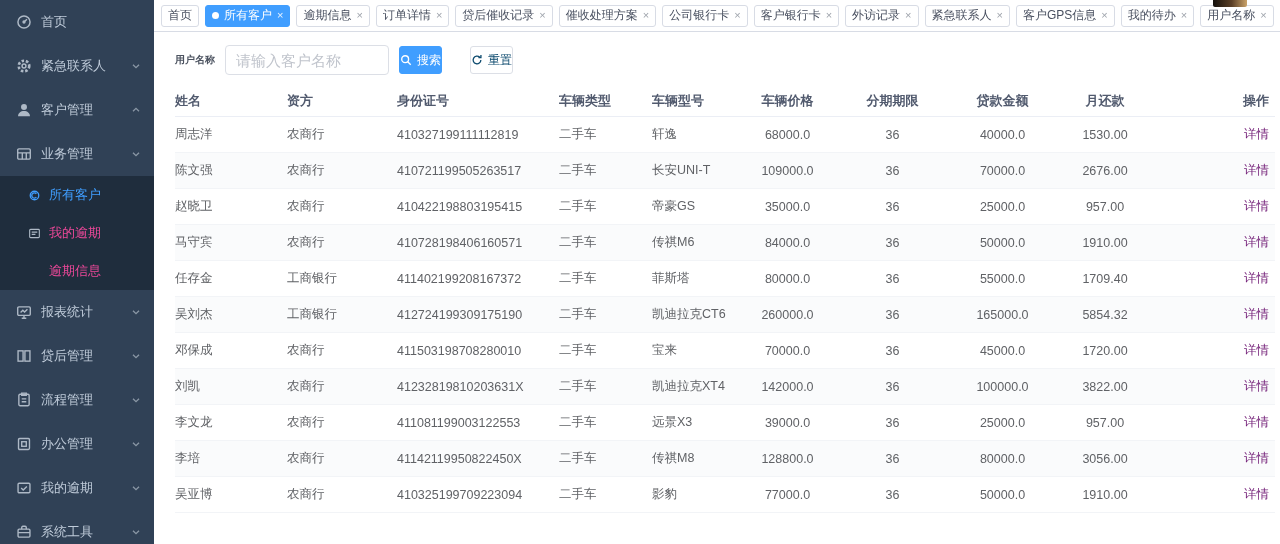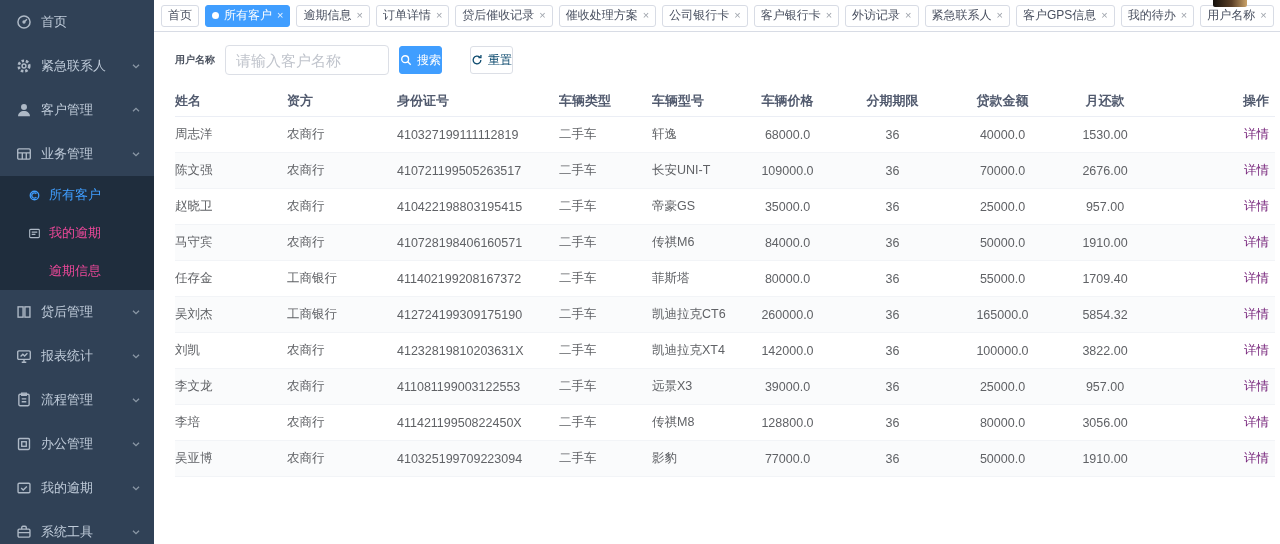--- a/index.html
+++ b/index.html
@@ -142,39 +142,39 @@
             <span class="s-label">我的逾期</span>
           </div>
           <div class="side-sub-item">
             <span class="s-icon"></span>
             <span class="s-label">逾期信息</span>
           </div>
         </div>
         <div class="side-item">
           <span class="s-icon">
             <svg viewBox="0 0 14 14" fill="none" stroke="currentColor" stroke-width="1.2">
+              <rect x="1.5" y="2.5" width="11" height="7.5" rx="1"></rect>
+              <path d="M5 12.5h4M7 10v2.5M4 7.5l2-2 1.5 1.5 2.5-2.5"></path>
+            </svg>
+          </span>
+          <span class="s-label">报表统计</span>
+          <span class="chev">
+            <svg viewBox="0 0 14 14" fill="none" stroke="currentColor" stroke-width="1.5">
+              <path d="M3.5 5.5L7 9l3.5-3.5"></path>
+            </svg>
+          </span>
+        </div>
+        <div class="side-item">
+          <span class="s-icon">
+            <svg viewBox="0 0 14 14" fill="none" stroke="currentColor" stroke-width="1.2">
               <rect x="1.8" y="2.5" width="4.4" height="9"></rect>
               <rect x="7.8" y="2.5" width="4.4" height="9"></rect>
             </svg>
           </span>
           <span class="s-label">贷后管理</span>
-          <span class="chev">
-            <svg viewBox="0 0 14 14" fill="none" stroke="currentColor" stroke-width="1.5">
-              <path d="M3.5 5.5L7 9l3.5-3.5"></path>
-            </svg>
-          </span>
-        </div>
-        <div class="side-item">
-          <span class="s-icon">
-            <svg viewBox="0 0 14 14" fill="none" stroke="currentColor" stroke-width="1.2">
-              <rect x="1.5" y="2.5" width="11" height="7.5" rx="1"></rect>
-              <path d="M5 12.5h4M7 10v2.5M4 7.5l2-2 1.5 1.5 2.5-2.5"></path>
-            </svg>
-          </span>
-          <span class="s-label">报表统计</span>
           <span class="chev">
             <svg viewBox="0 0 14 14" fill="none" stroke="currentColor" stroke-width="1.5">
               <path d="M3.5 5.5L7 9l3.5-3.5"></path>
             </svg>
           </span>
         </div>
         <div class="side-item">
           <span class="s-icon">
             <svg viewBox="0 0 14 14" fill="none" stroke="currentColor" stroke-width="1.2">
               <rect x="2.5" y="2" width="9" height="10" rx="1"></rect>
@@ -410,20 +410,32 @@
               <td>412724199309175190</td>
               <td>二手车</td>
               <td>凯迪拉克CT6</td>
               <td>260000.0</td>
               <td>36</td>
               <td>165000.0</td>
               <td>5854.32</td>
               <td><span class="link">详情</span></td>
             </tr>
             <tr>
+              <td>邓保成</td>
+              <td>农商行</td>
+              <td>411503198708280010</td>
+              <td>二手车</td>
+              <td>宝来</td>
+              <td>70000.0</td>
+              <td>36</td>
+              <td>45000.0</td>
+              <td>1720.00</td>
+              <td><span class="link">详情</span></td>
+            </tr>
+            <tr>
               <td>刘凯</td>
               <td>农商行</td>
               <td>41232819810203631X</td>
               <td>二手车</td>
               <td>凯迪拉克XT4</td>
               <td>142000.0</td>
               <td>36</td>
               <td>100000.0</td>
               <td>3822.00</td>
               <td><span class="link">详情</span></td>

